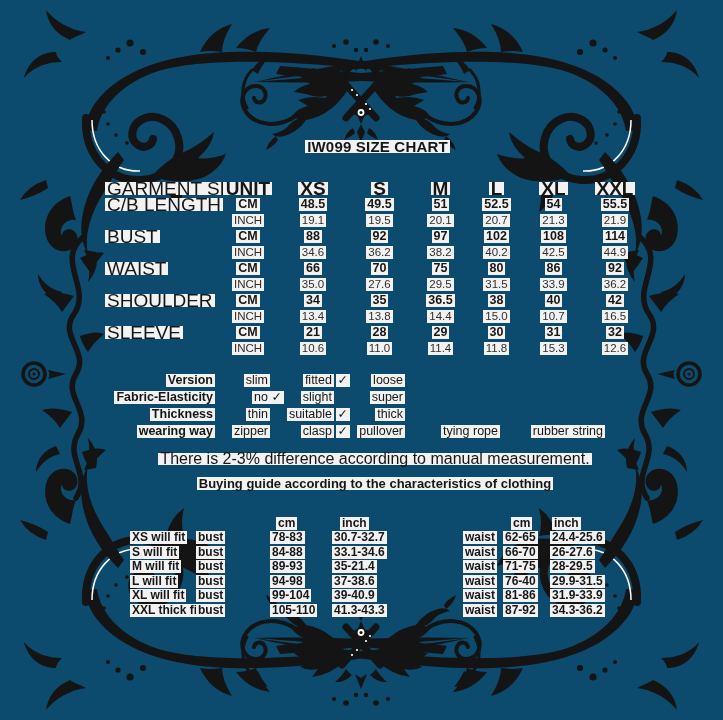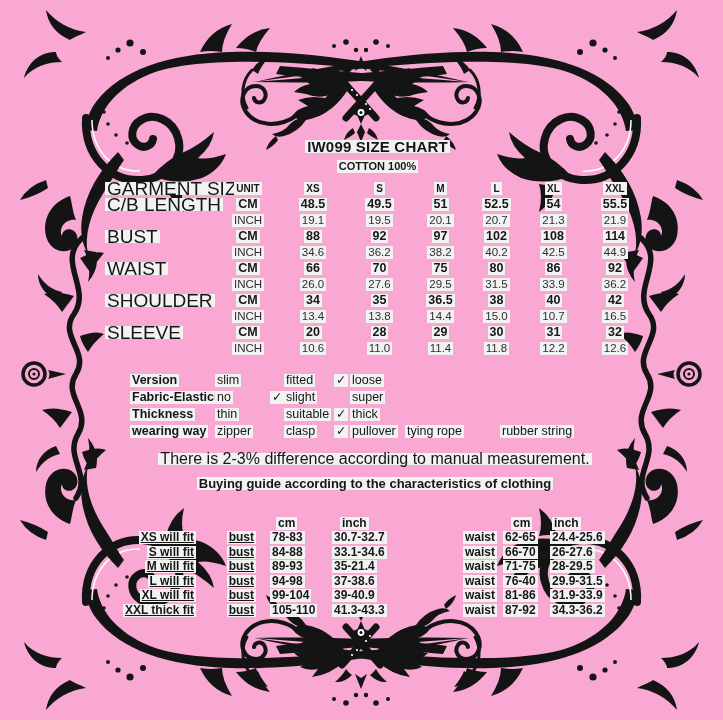--- a/index.html
+++ b/index.html
@@ -1,49 +1,49 @@
 <!DOCTYPE html>
 <html><head>
 <meta charset="utf-8">
 <style>
   html,body{margin:0;padding:0;background:#fff;}
-  #page{position:relative;width:723px;height:720px;background:#f9a8d4;overflow:hidden;
+  #page{position:relative;width:723px;height:720px;background:#0c4a6e;overflow:hidden;
         font-family:"Liberation Sans",sans-serif;color:#161616;}
   #border-svg{position:absolute;left:0;top:0;width:723px;height:720px;}
   .abs{position:absolute;}
   .t{background:#f2f2f2;padding:0 2px;white-space:nowrap;line-height:13px;display:inline-block;}
 
   #title{left:105px;top:138px;width:545px;text-align:center;font-weight:bold;font-size:15px;letter-spacing:.2px;}
   #subtitle{left:105px;top:160px;width:545px;text-align:center;font-weight:bold;font-size:11px;}
 
   #size-table{left:105px;top:180px;display:grid;
     grid-template-columns:112px 62px 68px 65px 57px 55px 59px 64px;grid-auto-rows:16px;}
   #size-table .c{display:flex;align-items:center;justify-content:center;}
   #size-table .left{justify-content:flex-start;}
   .lbl{font-weight:normal;font-size:19px;text-align:right;}
-  .hdr{font-weight:bold;font-size:10px;}
+  .hdr{font-weight:bold;font-size:19px;}
   .cmv{font-weight:bold;font-size:12.5px;}
   .inv{font-weight:normal;font-size:11.5px;color:#2e2e2e;}
 
   #attr-table{left:130px;top:372px;display:grid;
     grid-template-columns:85px 55px 14px 50px 16px 55px 95px 105px;grid-auto-rows:17px;}
-  #attr-table .c{display:flex;align-items:center;justify-content:flex-start;}
-  #attr-table .end{justify-content:flex-start;}
+  #attr-table .c{display:flex;align-items:center;justify-content:flex-end;}
+  #attr-table .end{justify-content:flex-end;}
   .attr-label{font-weight:bold;font-size:12.5px;}
   .attr-opt{font-size:12.5px;}
   .attr-chk{font-size:12.5px;}
 
   #notes{left:95px;top:452px;width:560px;text-align:center;}
   .note{font-size:16px;height:14px;line-height:14px;}
   .note .t{line-height:12px;}
   #guide-heading{font-weight:bold;font-size:13px;height:18px;line-height:16px;margin-top:10px;}
 
   .guide{display:grid;grid-auto-rows:14.5px;font-size:12px;font-weight:bold;}
   .guide .c{display:flex;align-items:center;justify-content:flex-start;}
-  .guide .end{justify-content:flex-end;text-decoration:underline;}
+  .guide .end{}
   #guide-bust{left:130px;top:516px;grid-template-columns:66px 60px 74px 76px;}
   #guide-waist{left:463px;top:516px;grid-template-columns:40px 47px 62px;}
   .pl14{padding-left:14px;} .pl20{padding-left:20px;} .pl10{padding-left:10px;}
   .pl8{padding-left:8px;} .pl2{padding-left:2px;}
 </style>
 </head>
 <body>
 
 <div id="page">
 
@@ -135,23 +135,20 @@
     <use href="#tmotif-half" transform="translate(722,745) scale(-1,-1)"></use>
     <use href="#tmotif-center" transform="translate(0,745) scale(1,-1)"></use>
 
     <use href="#vine"></use>
     <use href="#vine" transform="translate(723,0) scale(-1,1)"></use>
   </svg>
 
   <div class="abs" id="title">
     <span class="t">IW099 SIZE CHART</span>
   </div>
-  <div class="abs" id="subtitle">
-    <span class="t">COTTON 100%</span>
-  </div>
 
   <div class="abs" id="size-table">
       <div class="c left lbl">
         <span class="t">GARMENT SIZE</span>
       </div>
       <div class="c hdr">
         <span class="t">UNIT</span>
       </div>
       <div class="c hdr">
         <span class="t">XS</span>
@@ -285,21 +282,21 @@
         <span class="t">86</span>
       </div>
       <div class="c cmv">
         <span class="t">92</span>
       </div>
       <div class="c left"></div>
       <div class="c inv">
         <span class="t">INCH</span>
       </div>
       <div class="c inv">
-        <span class="t">26.0</span>
+        <span class="t">35.0</span>
       </div>
       <div class="c inv">
         <span class="t">27.6</span>
       </div>
       <div class="c inv">
         <span class="t">29.5</span>
       </div>
       <div class="c inv">
         <span class="t">31.5</span>
       </div>
@@ -355,21 +352,21 @@
       <div class="c inv">
         <span class="t">16.5</span>
       </div>
       <div class="c left lbl">
         <span class="t">SLEEVE</span>
       </div>
       <div class="c cmv">
         <span class="t">CM</span>
       </div>
       <div class="c cmv">
-        <span class="t">20</span>
+        <span class="t">21</span>
       </div>
       <div class="c cmv">
         <span class="t">28</span>
       </div>
       <div class="c cmv">
         <span class="t">29</span>
       </div>
       <div class="c cmv">
         <span class="t">30</span>
       </div>
@@ -389,21 +386,21 @@
       <div class="c inv">
         <span class="t">11.0</span>
       </div>
       <div class="c inv">
         <span class="t">11.4</span>
       </div>
       <div class="c inv">
         <span class="t">11.8</span>
       </div>
       <div class="c inv">
-        <span class="t">12.2</span>
+        <span class="t">15.3</span>
       </div>
       <div class="c inv">
         <span class="t">12.6</span>
       </div>
     </div>
 
   <div class="abs" id="attr-table">
       <div class="c end attr-label">
         <span class="t">Version</span>
       </div>

